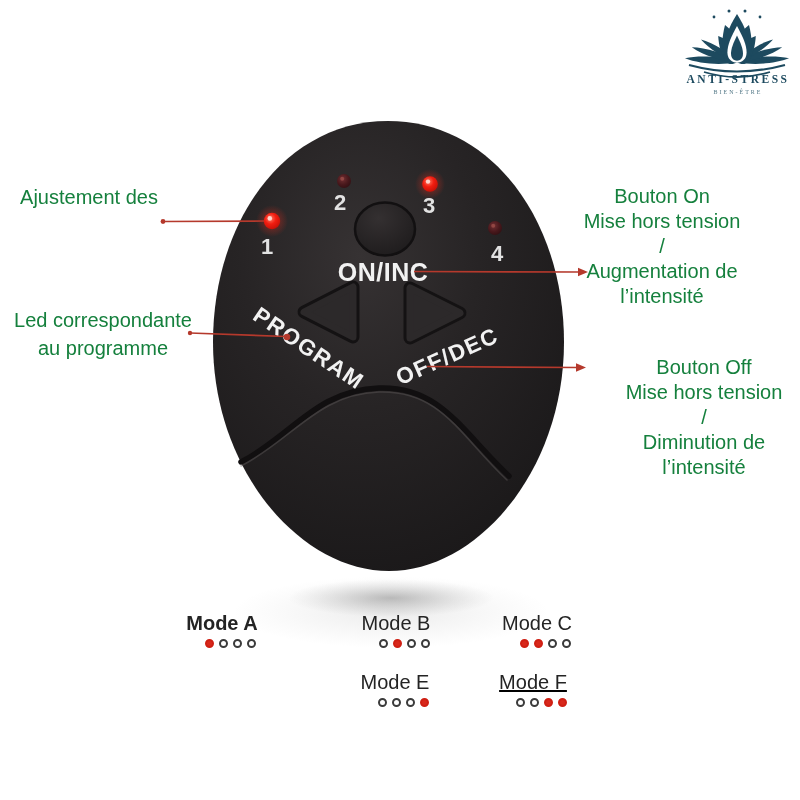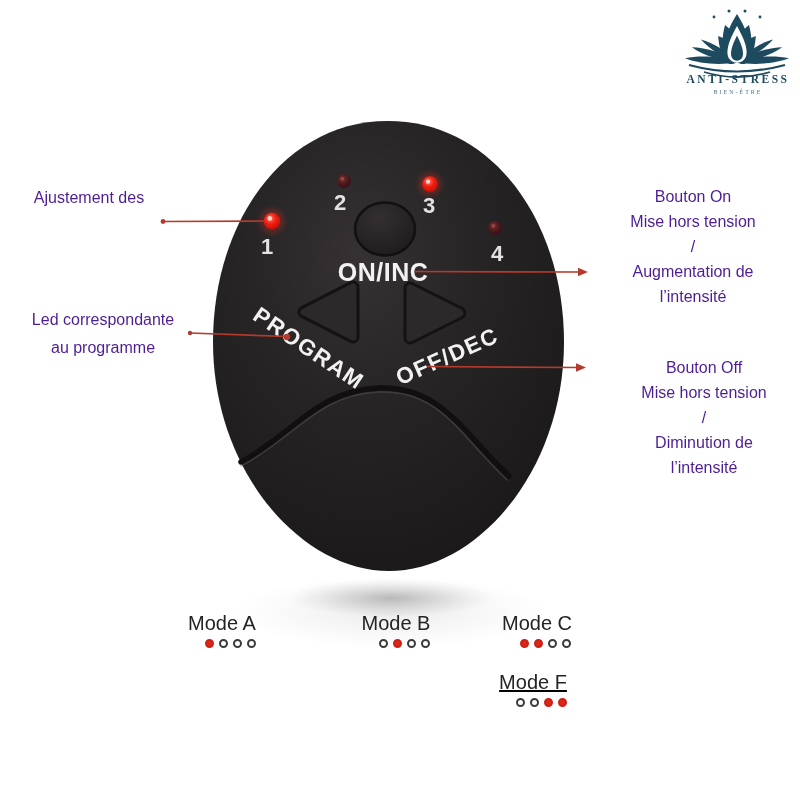--- a/index.html
+++ b/index.html
@@ -2,35 +2,35 @@
 <html><head>
 <meta charset="utf-8">
 <style>
   html,body{margin:0;padding:0;background:#ffffff;}
   body{width:800px;height:800px;position:relative;overflow:hidden;
        font-family:"Liberation Sans",sans-serif;}
   #canvas{position:absolute;left:0;top:0;width:800px;height:800px;}
 
   
   .ann{position:absolute;transform:translateX(-50%);text-align:center;
-       color:#4c1d95;font-size:16px;}
+       color:#15803d;font-size:20px;}
   .ann div{white-space:nowrap;}
   #ann-left-top{left:89px;top:184px;line-height:27px;}
   #ann-left-mid{left:103px;top:306px;line-height:28px;}
-  #ann-right-top{left:693px;top:184px;line-height:25px;}
+  #ann-right-top{left:662px;top:184px;line-height:25px;}
   #ann-right-bottom{left:688px;top:355px;line-height:25px;margin-left:16px;}
 
   
   .mode{position:absolute;transform:translateX(-50%);text-align:center;width:150px;}
   .mode .mlabel{font-size:20px;line-height:23px;color:#242424;}
   .mode .dots{display:flex;justify-content:center;gap:5px;margin-top:4px;margin-left:16px;}
   .dot{width:9px;height:9px;border-radius:50%;box-sizing:border-box;display:inline-block;}
   .dot.off{background:#ffffff;border:2px solid #3b3b3b;}
   .dot.on{background:#d8281c;border:2px solid #cf1f13;}
-  #mode-a{left:222px;top:612px;} #mode-b{left:396px;top:612px;} #mode-c{left:537px;top:612px;}
+  #mode-a{left:222px;top:612px;font-weight:bold;} #mode-b{left:396px;top:612px;} #mode-c{left:537px;top:612px;}
   #mode-d{left:219px;top:671px;} #mode-e{left:395px;top:671px;} #mode-f{left:533px;top:671px;text-decoration:underline;}
 
   
   svg{position:absolute;}
   #scene{left:0;top:0;}
   #logo{left:655px;top:4px;}
 
   .dev-label{fill:#f2f2f2;font-weight:700;font-family:"Liberation Sans",sans-serif;}
   #lbl-oninc{font-size:25px;letter-spacing:.5px;text-anchor:middle;}
   #lbl-program,#lbl-offdec{font-size:22.5px;letter-spacing:1.5px;text-anchor:middle;}
@@ -241,20 +241,29 @@
   </div>
   <div class="mode" id="mode-c">
     <div class="mlabel">Mode C</div>
     <div class="dots">
         <span class="dot on"></span>
         <span class="dot on"></span>
         <span class="dot off"></span>
         <span class="dot off"></span>
       </div>
   </div>
+  <div class="mode" id="mode-e">
+    <div class="mlabel">Mode E</div>
+    <div class="dots">
+        <span class="dot off"></span>
+        <span class="dot off"></span>
+        <span class="dot off"></span>
+        <span class="dot on"></span>
+      </div>
+  </div>
   <div class="mode" id="mode-f">
     <div class="mlabel">Mode F</div>
     <div class="dots">
         <span class="dot off"></span>
         <span class="dot off"></span>
         <span class="dot on"></span>
         <span class="dot on"></span>
       </div>
   </div>
 

